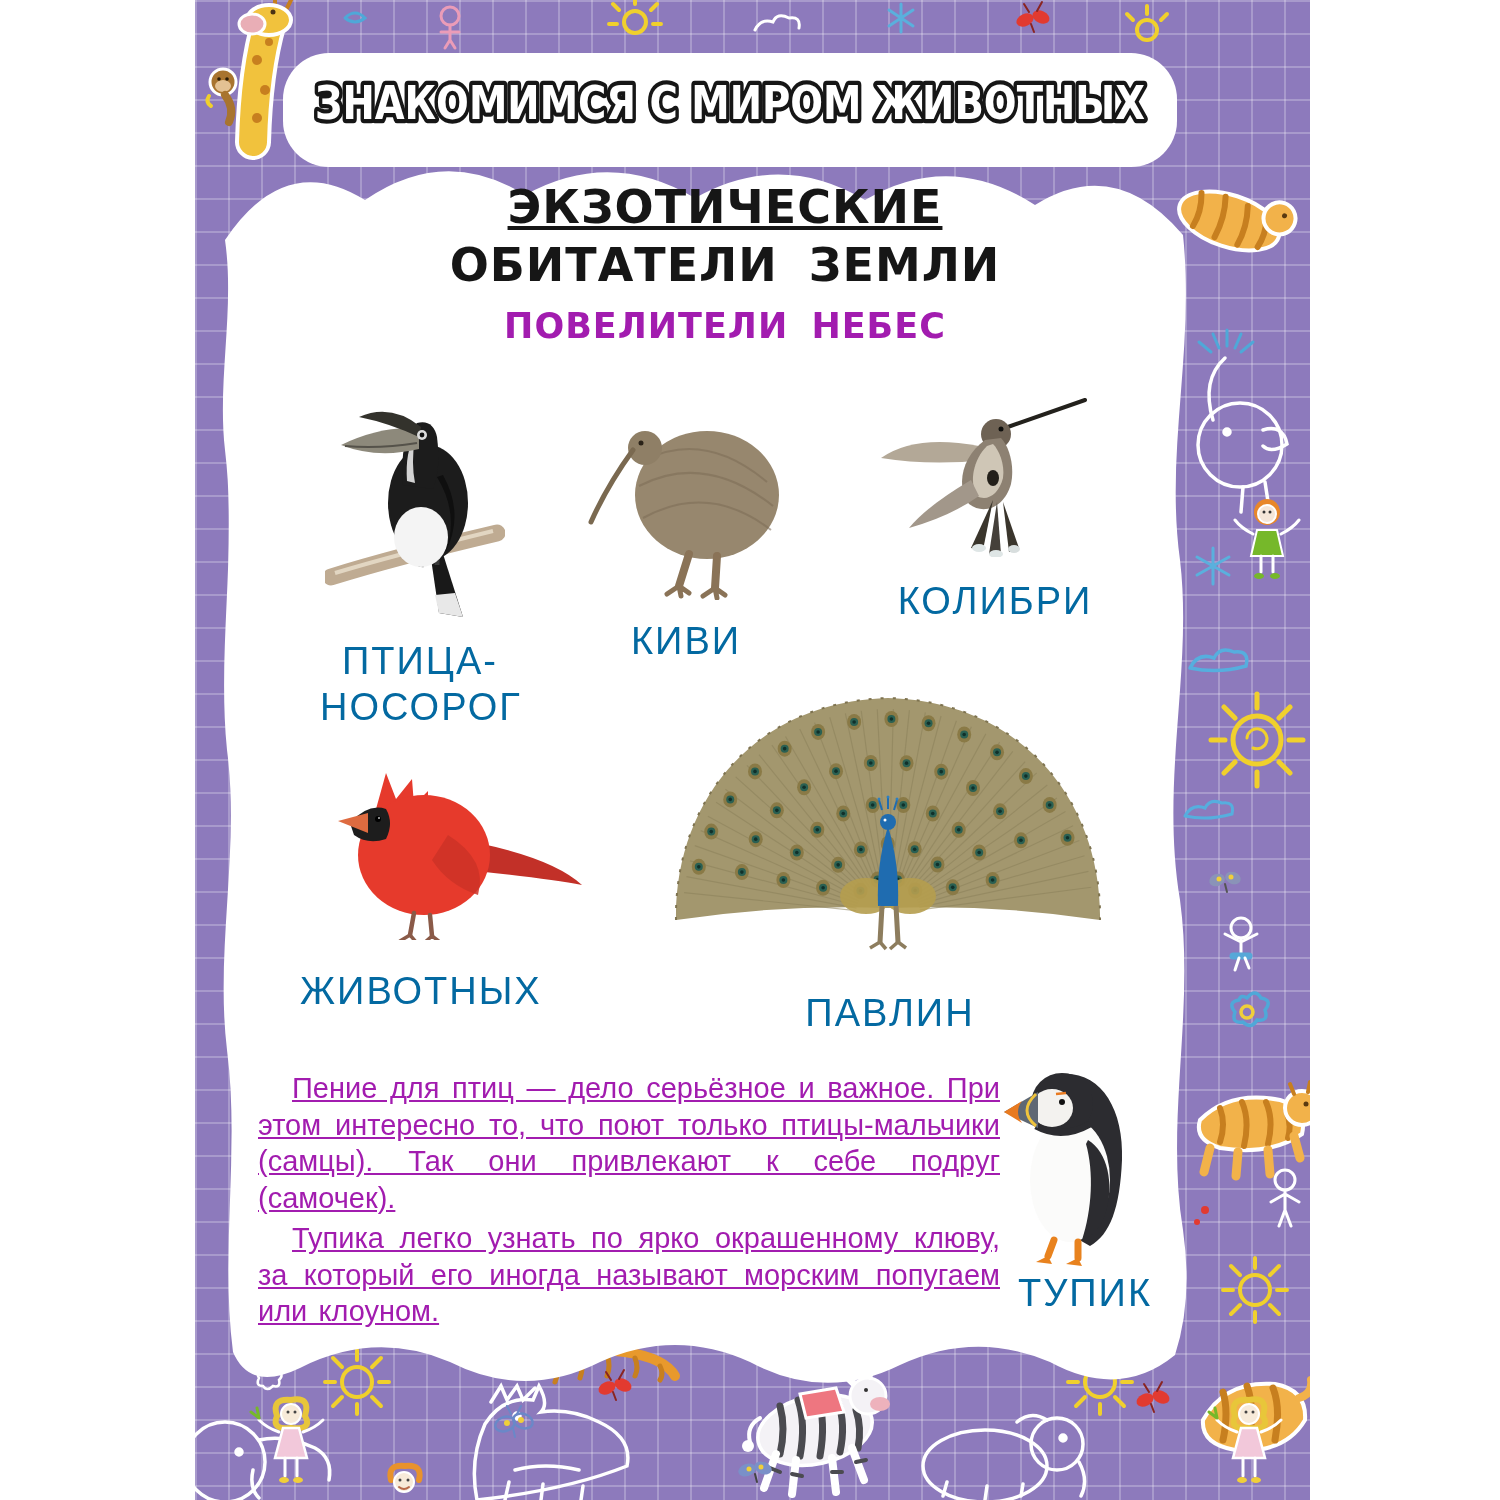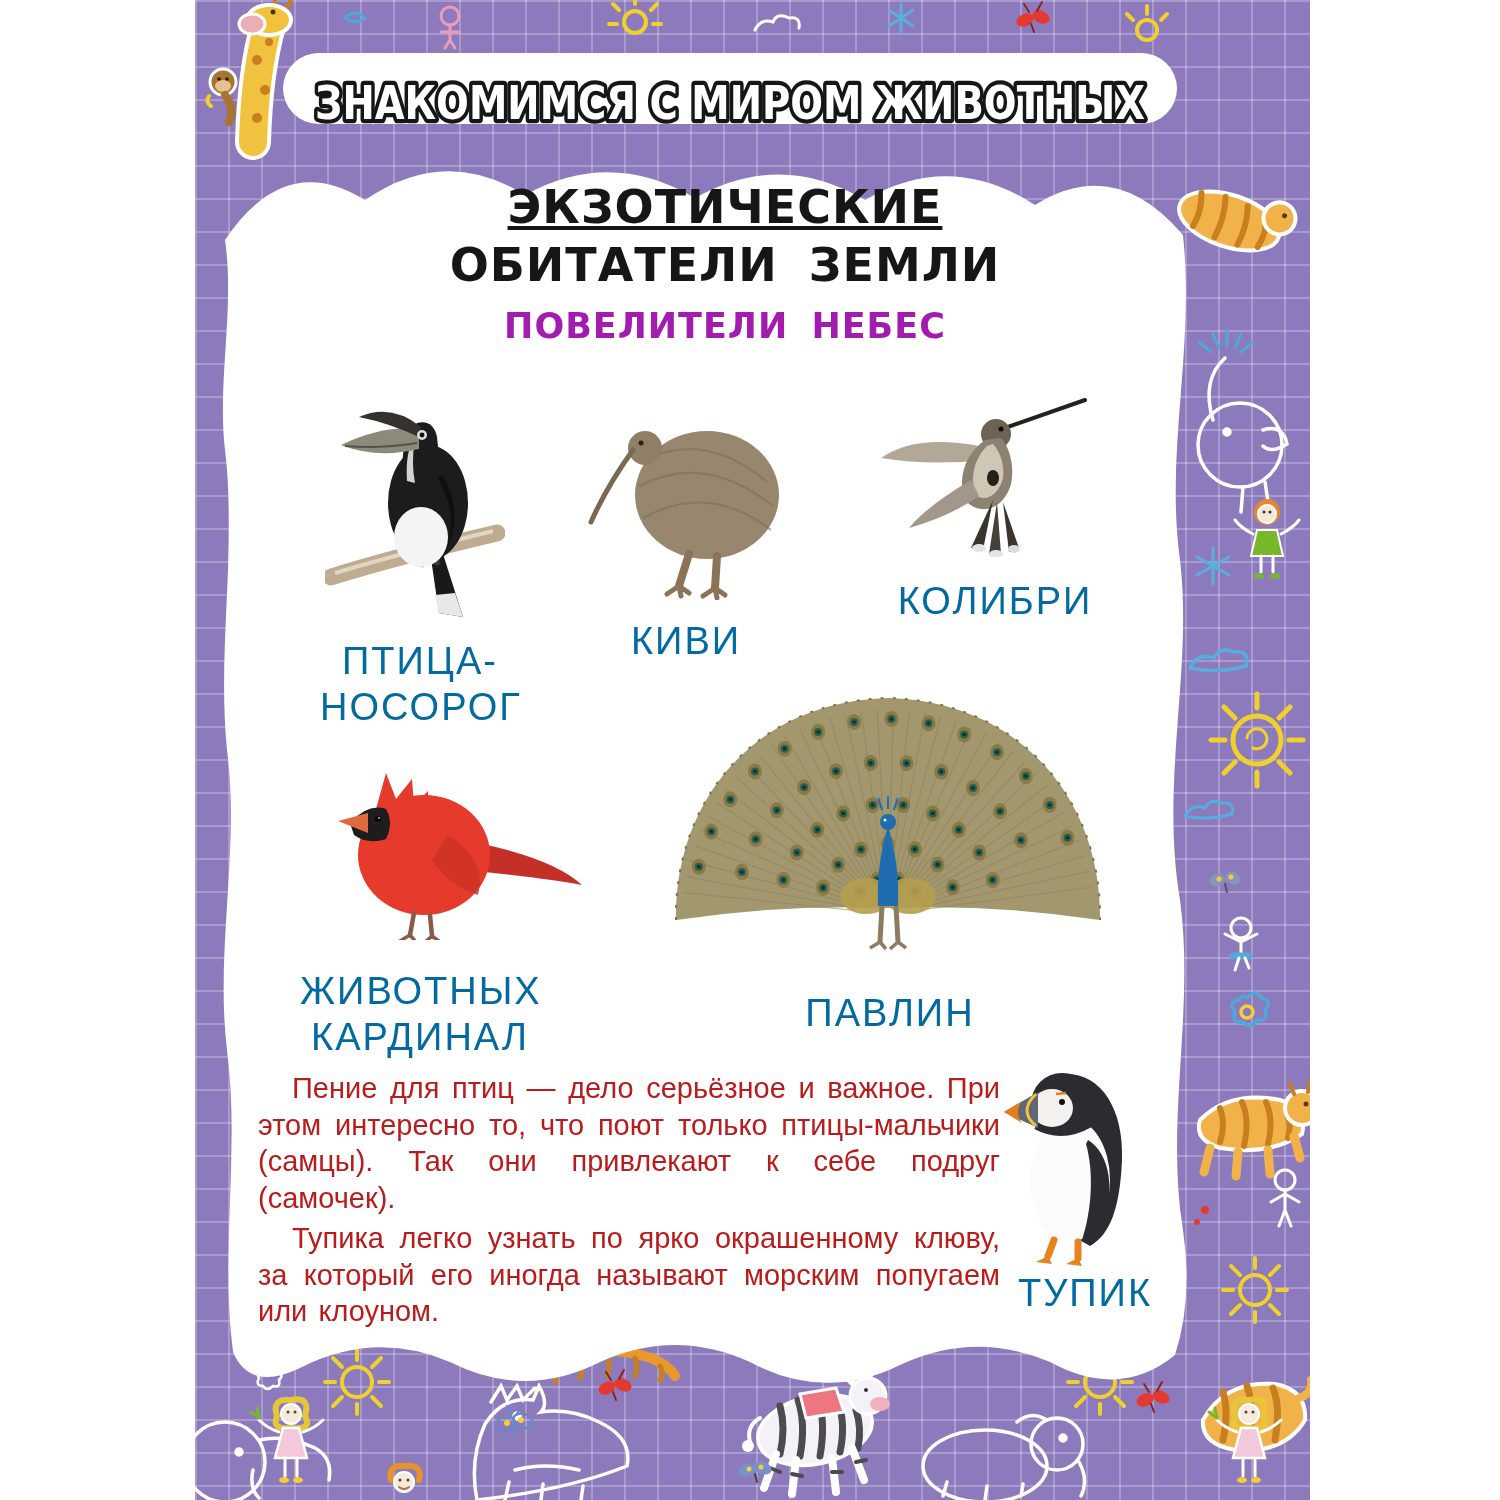--- a/index.html
+++ b/index.html
@@ -7,39 +7,39 @@
         font-family:"Liberation Sans",sans-serif;}
   
   #frame{position:absolute;left:195px;top:0;width:1115px;height:1500px;
          background-color:#8d7abc;
          background-image:
            linear-gradient(rgba(255,255,255,.24) 2.5px, transparent 2.5px),
            linear-gradient(90deg, rgba(255,255,255,.24) 2.5px, transparent 2.5px);
          background-size:33px 33px;}
   #frame svg.deco{position:absolute;left:0;top:0;}
   
-  #banner{position:absolute;left:283px;top:53px;width:894px;height:71px;background:#ffffff;
+  #banner{position:absolute;left:283px;top:53px;width:894px;height:114px;background:#ffffff;
           border-radius:46px;z-index:4;}
   
   .h1{position:absolute;left:275px;width:900px;text-align:center;z-index:5;
       font-family:"DejaVu Sans",sans-serif;font-weight:bold;color:#161616;
       font-size:46px;letter-spacing:1px;white-space:nowrap;}
   #h1-line2{word-spacing:14px;}
   #subtitle{position:absolute;left:275px;top:306px;width:900px;text-align:center;z-index:5;
       font-family:"DejaVu Sans",sans-serif;font-weight:bold;color:#a21caf;
       font-size:35px;letter-spacing:1px;word-spacing:10px;}
   
   .bird{position:absolute;z-index:5;}
   
   .lbl{position:absolute;z-index:6;font-family:"Liberation Sans",sans-serif;
        font-size:38px;color:#0369a1;letter-spacing:2px;text-align:center;line-height:46px;}
   
   .para{position:absolute;left:258px;width:742px;z-index:6;
         font-family:"Liberation Sans",sans-serif;font-size:29px;line-height:36.5px;
-        color:#b91c1c;text-align:justify;text-indent:34px;word-spacing:3px;}
+        color:#a21caf;text-align:justify;text-indent:34px;word-spacing:3px;text-decoration:underline;}
 </style>
 </head>
 <body>
 
 <div id="page">
 
   <div id="frame">
     <svg class="deco" width="1115" height="1500" viewBox="0 0 1115 1500">
       <defs>
         <g id="eyespot">
@@ -465,21 +465,20 @@
   </svg>
 
   <div class="lbl" style="left:320px;top:638px;width:200px;">
     <div>ПТИЦА-</div>
     <div>НОСОРОГ</div>
   </div>
   <div class="lbl" style="left:586px;top:618px;width:200px;">КИВИ</div>
   <div class="lbl" style="left:875px;top:578px;width:240px;">КОЛИБРИ</div>
   <div class="lbl" style="left:300px;top:968px;width:240px;">
     <div>ЖИВОТНЫХ</div>
-    <div>КАРДИНАЛ</div>
   </div>
   <div class="lbl" style="left:770px;top:990px;width:240px;">ПАВЛИН</div>
   <div class="lbl" style="left:990px;top:1270px;width:190px;">ТУПИК</div>
 
   <div class="para" style="top:1070px;">Пение для птиц — дело серьёзное и важное. При этом интересно то, что поют только птицы-мальчики (самцы). Так они привлекают к себе подруг (самочек).</div>
   <div class="para" style="top:1220px;">Тупика легко узнать по ярко окрашенному клюву, за который его иногда называют морским попугаем или клоуном.</div>
 
 </div>
 
 </body></html>

